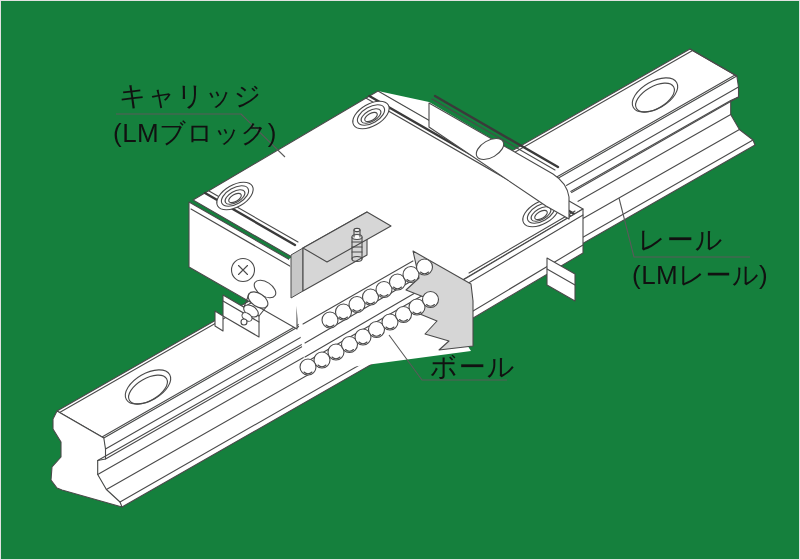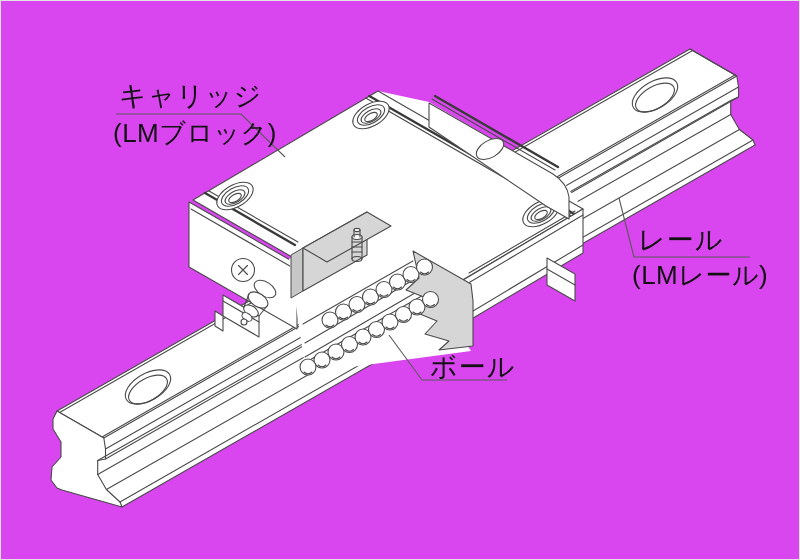--- a/index.html
+++ b/index.html
@@ -1,17 +1,17 @@
 <!DOCTYPE html>
 <html><head>
 <meta charset="utf-8">
 <style>
   html,body{margin:0;padding:0;background:#fff;}
   .canvas{position:relative;width:800px;height:560px;box-sizing:border-box;
-          border:1px solid #e2e2e2;background:#d946ef;overflow:hidden;
+          border:1px solid #e2e2e2;background:#15803d;overflow:hidden;
           font-family:"Liberation Sans",sans-serif;}
   svg{display:block;}
   .ln{stroke:#4a4a4a;stroke-width:1.1;fill:none;stroke-linejoin:round;stroke-linecap:round;}
   .lnthick{stroke:#3a3a3a;stroke-width:2.4;fill:none;stroke-linecap:round;}
   .wface{fill:#ffffff;stroke:#4a4a4a;stroke-width:1.1;stroke-linejoin:round;}
   .wplain{fill:#ffffff;stroke:none;}
   .gface{fill:#d6d6d6;stroke:#4a4a4a;stroke-width:1.1;stroke-linejoin:round;}
   .gdark{fill:#c7c7c7;stroke:#4a4a4a;stroke-width:1;}
   .ball{fill:#ffffff;stroke:#4a4a4a;stroke-width:1.1;}
   .lbl{font-family:"Liberation Sans",sans-serif;font-size:27px;fill:#111111;letter-spacing:1px;}

